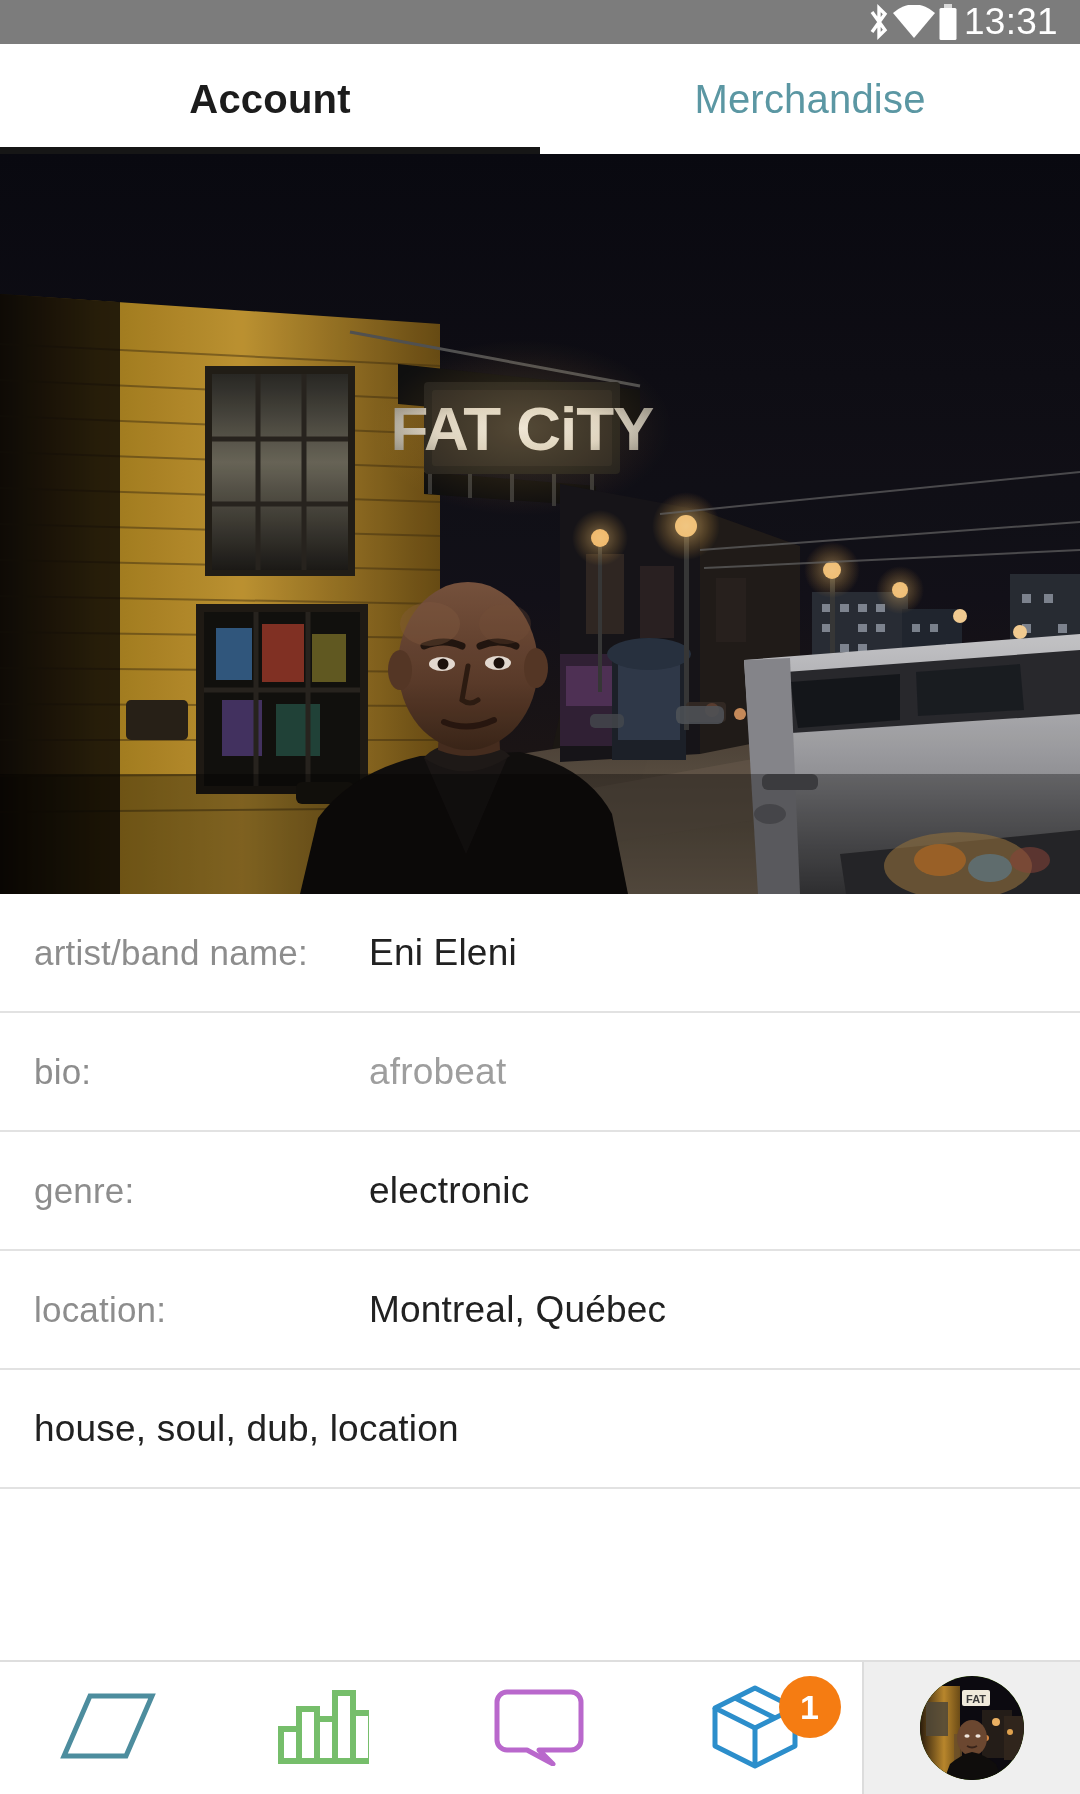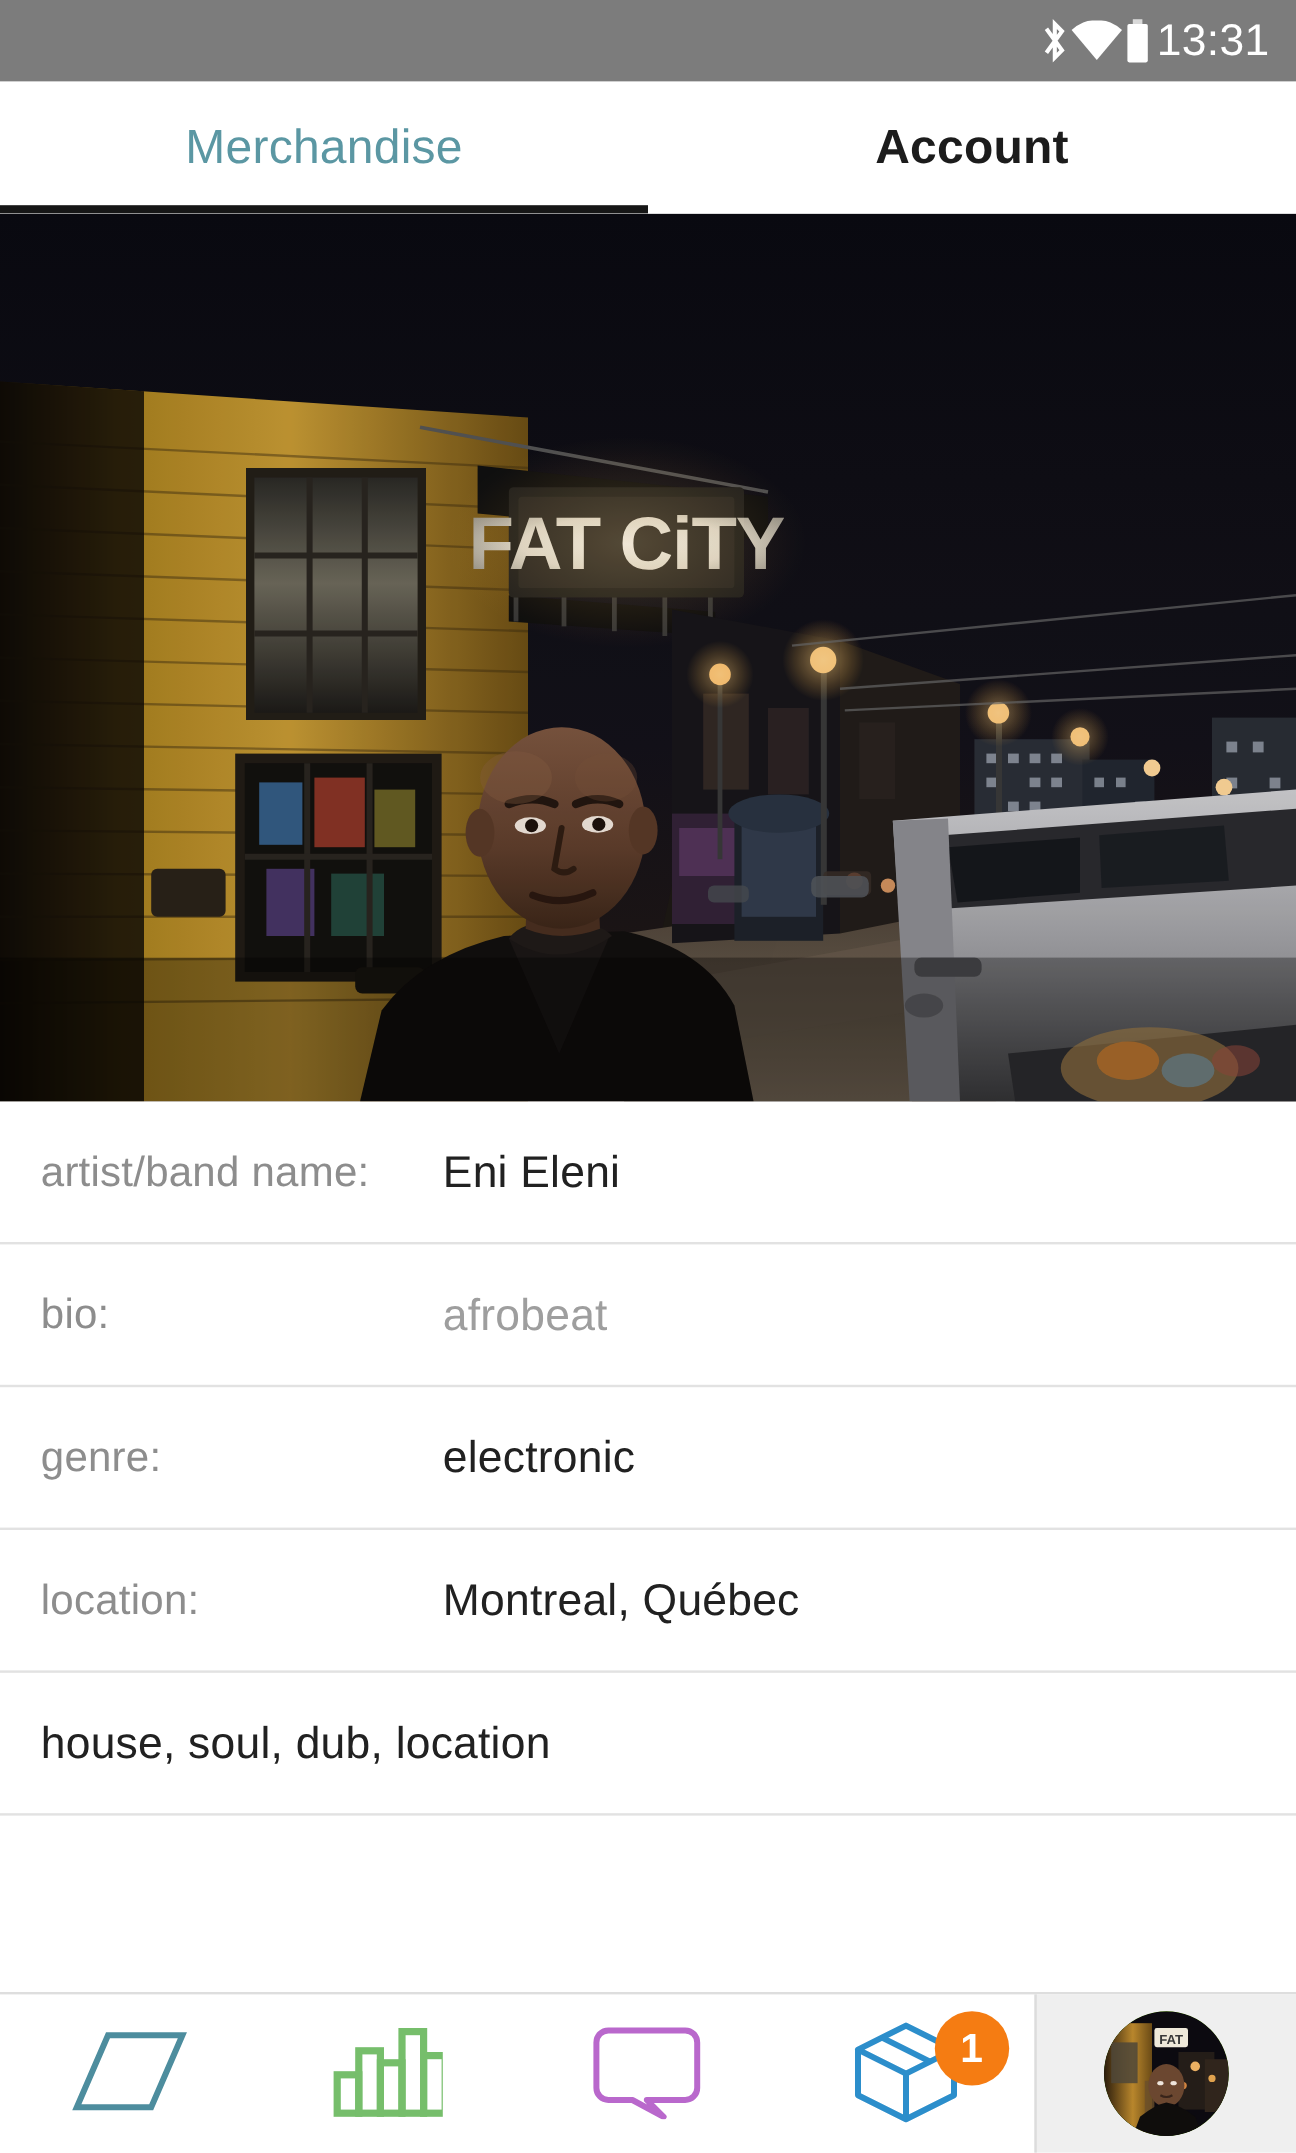--- a/index.html
+++ b/index.html
@@ -6,21 +6,21 @@
   html,body { width:1080px; height:1794px; }
   body {
     font-family:"Liberation Sans", sans-serif;
     background:#ffffff;
     overflow:hidden;
     position:relative;
   }
 
   
   .status-bar{
-    height:68px; width:100%;
+    height:44px; width:100%;
     background:#7c7c7c;
     display:flex; align-items:center; justify-content:flex-end;
     padding-right:22px; gap:0;
   }
   .status-icon{ display:flex; align-items:center; justify-content:center; }
   .status-time{
     color:#ffffff; font-size:37px; letter-spacing:0.3px;
     font-family:"Liberation Sans", sans-serif; margin-left:4px;
   }
 
@@ -113,22 +113,22 @@
   <span class="status-icon">
     <svg width="24" height="38" viewBox="0 0 24 38">
       <rect x="8" y="1" width="8" height="4" fill="#d9d9d9"></rect>
       <rect x="3.5" y="5" width="17" height="32" rx="1.5" fill="#ffffff"></rect>
     </svg>
   </span>
   <span class="status-time">13:31</span>
 </div>
 
 <div class="tab-bar">
+  <div class="tab active">Account</div>
   <div class="tab inactive">Merchandise</div>
-  <div class="tab active">Account</div>
   <div class="tab-indicator"></div>
 </div>
 
 <div class="hero">
   <svg viewBox="0 0 1080 740" preserveAspectRatio="none">
     <defs>
       <linearGradient id="skyG" x1="0" y1="0" x2="0" y2="1">
         <stop offset="0%" stop-color="#0a0a12"></stop>
         <stop offset="60%" stop-color="#14121a"></stop>
         <stop offset="100%" stop-color="#241a14"></stop>

